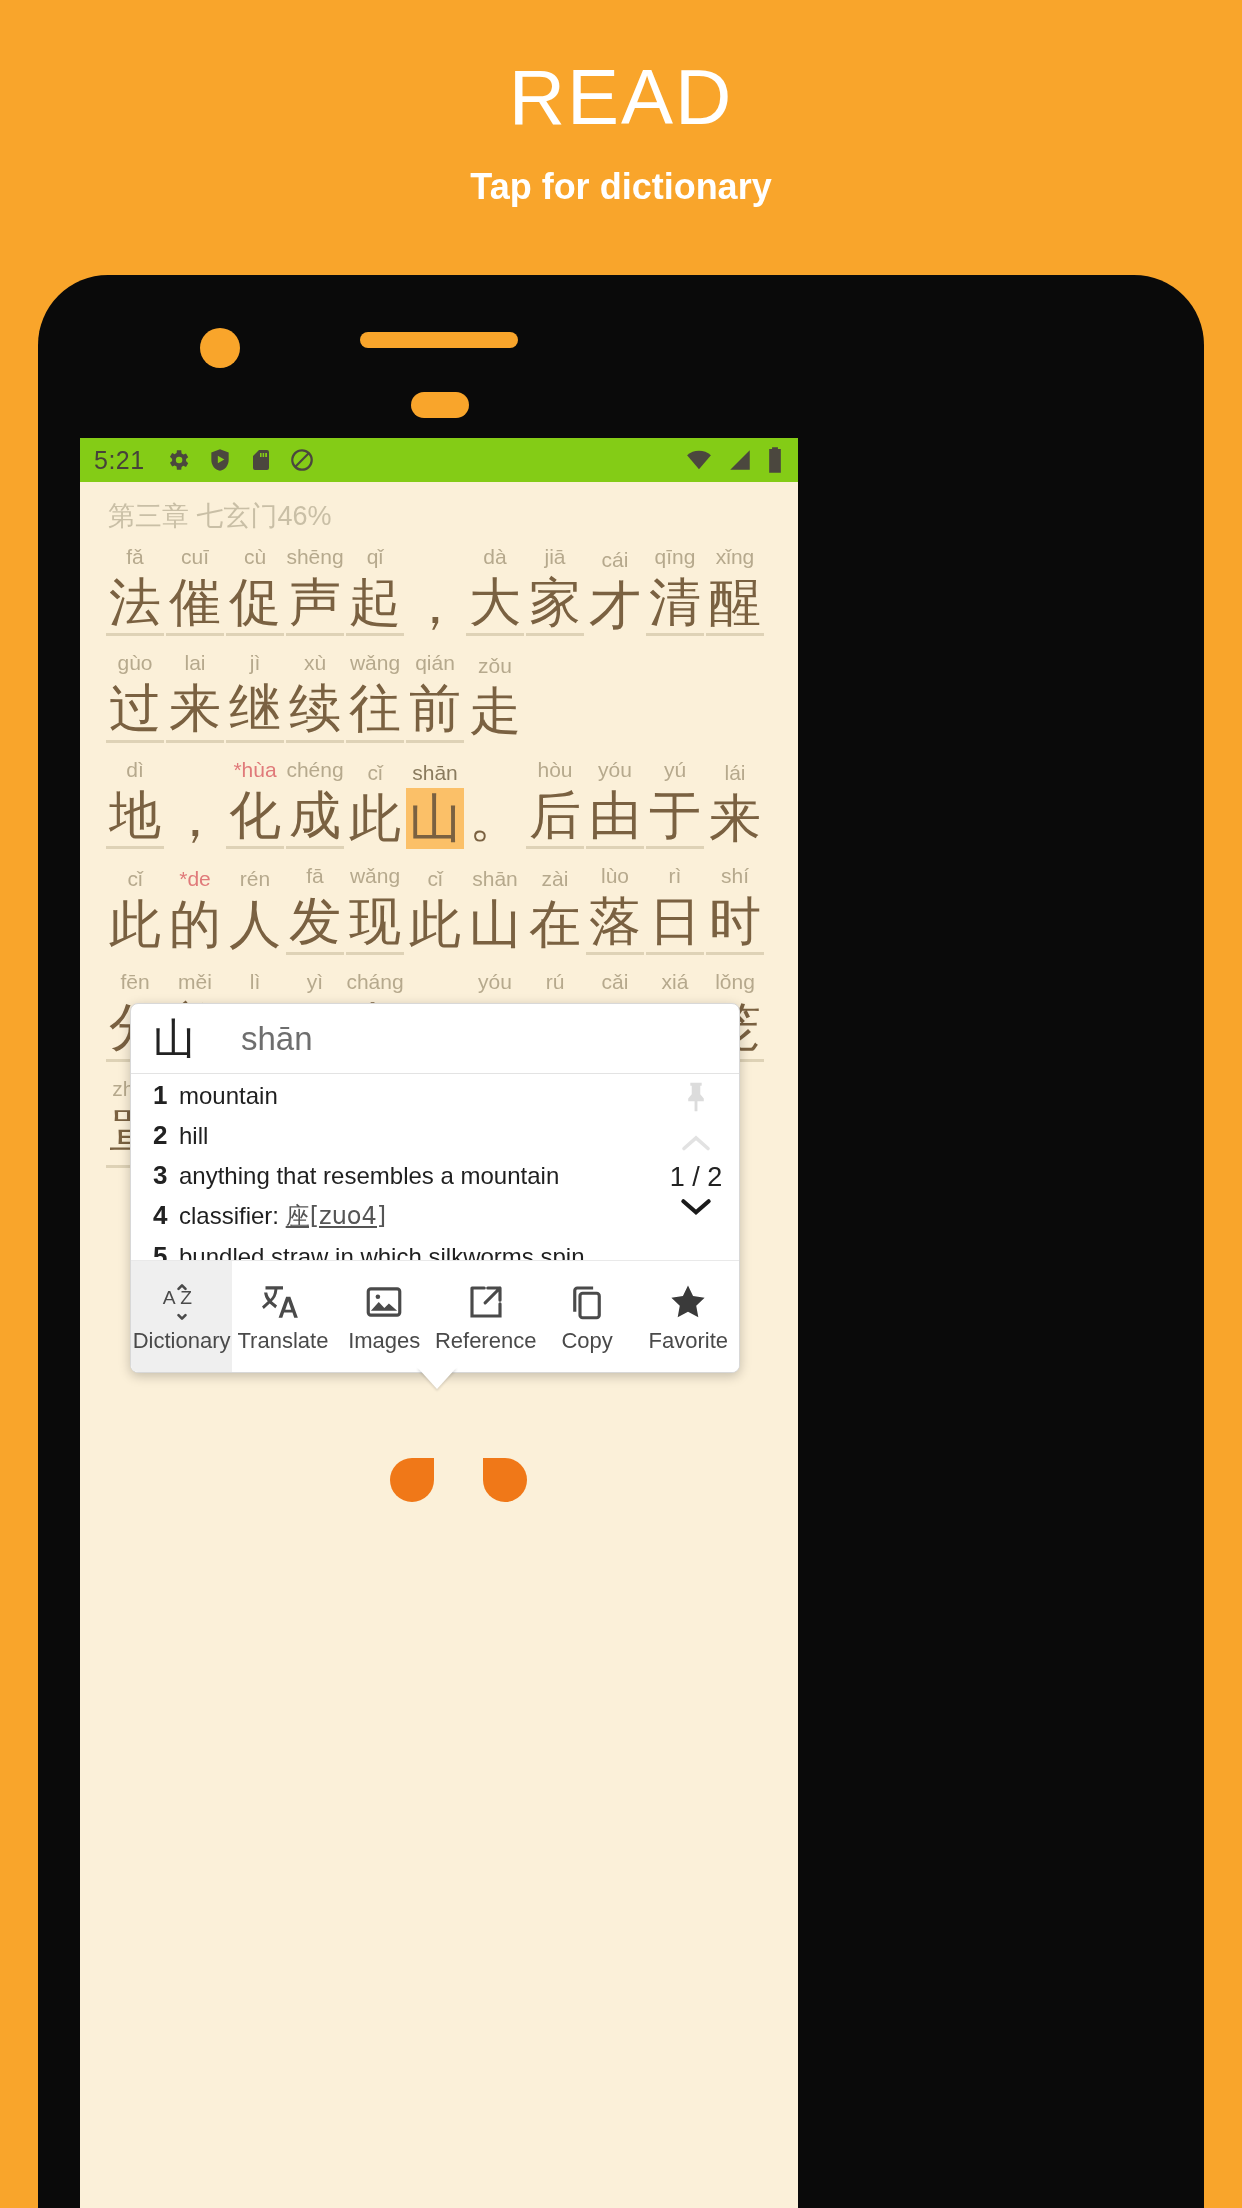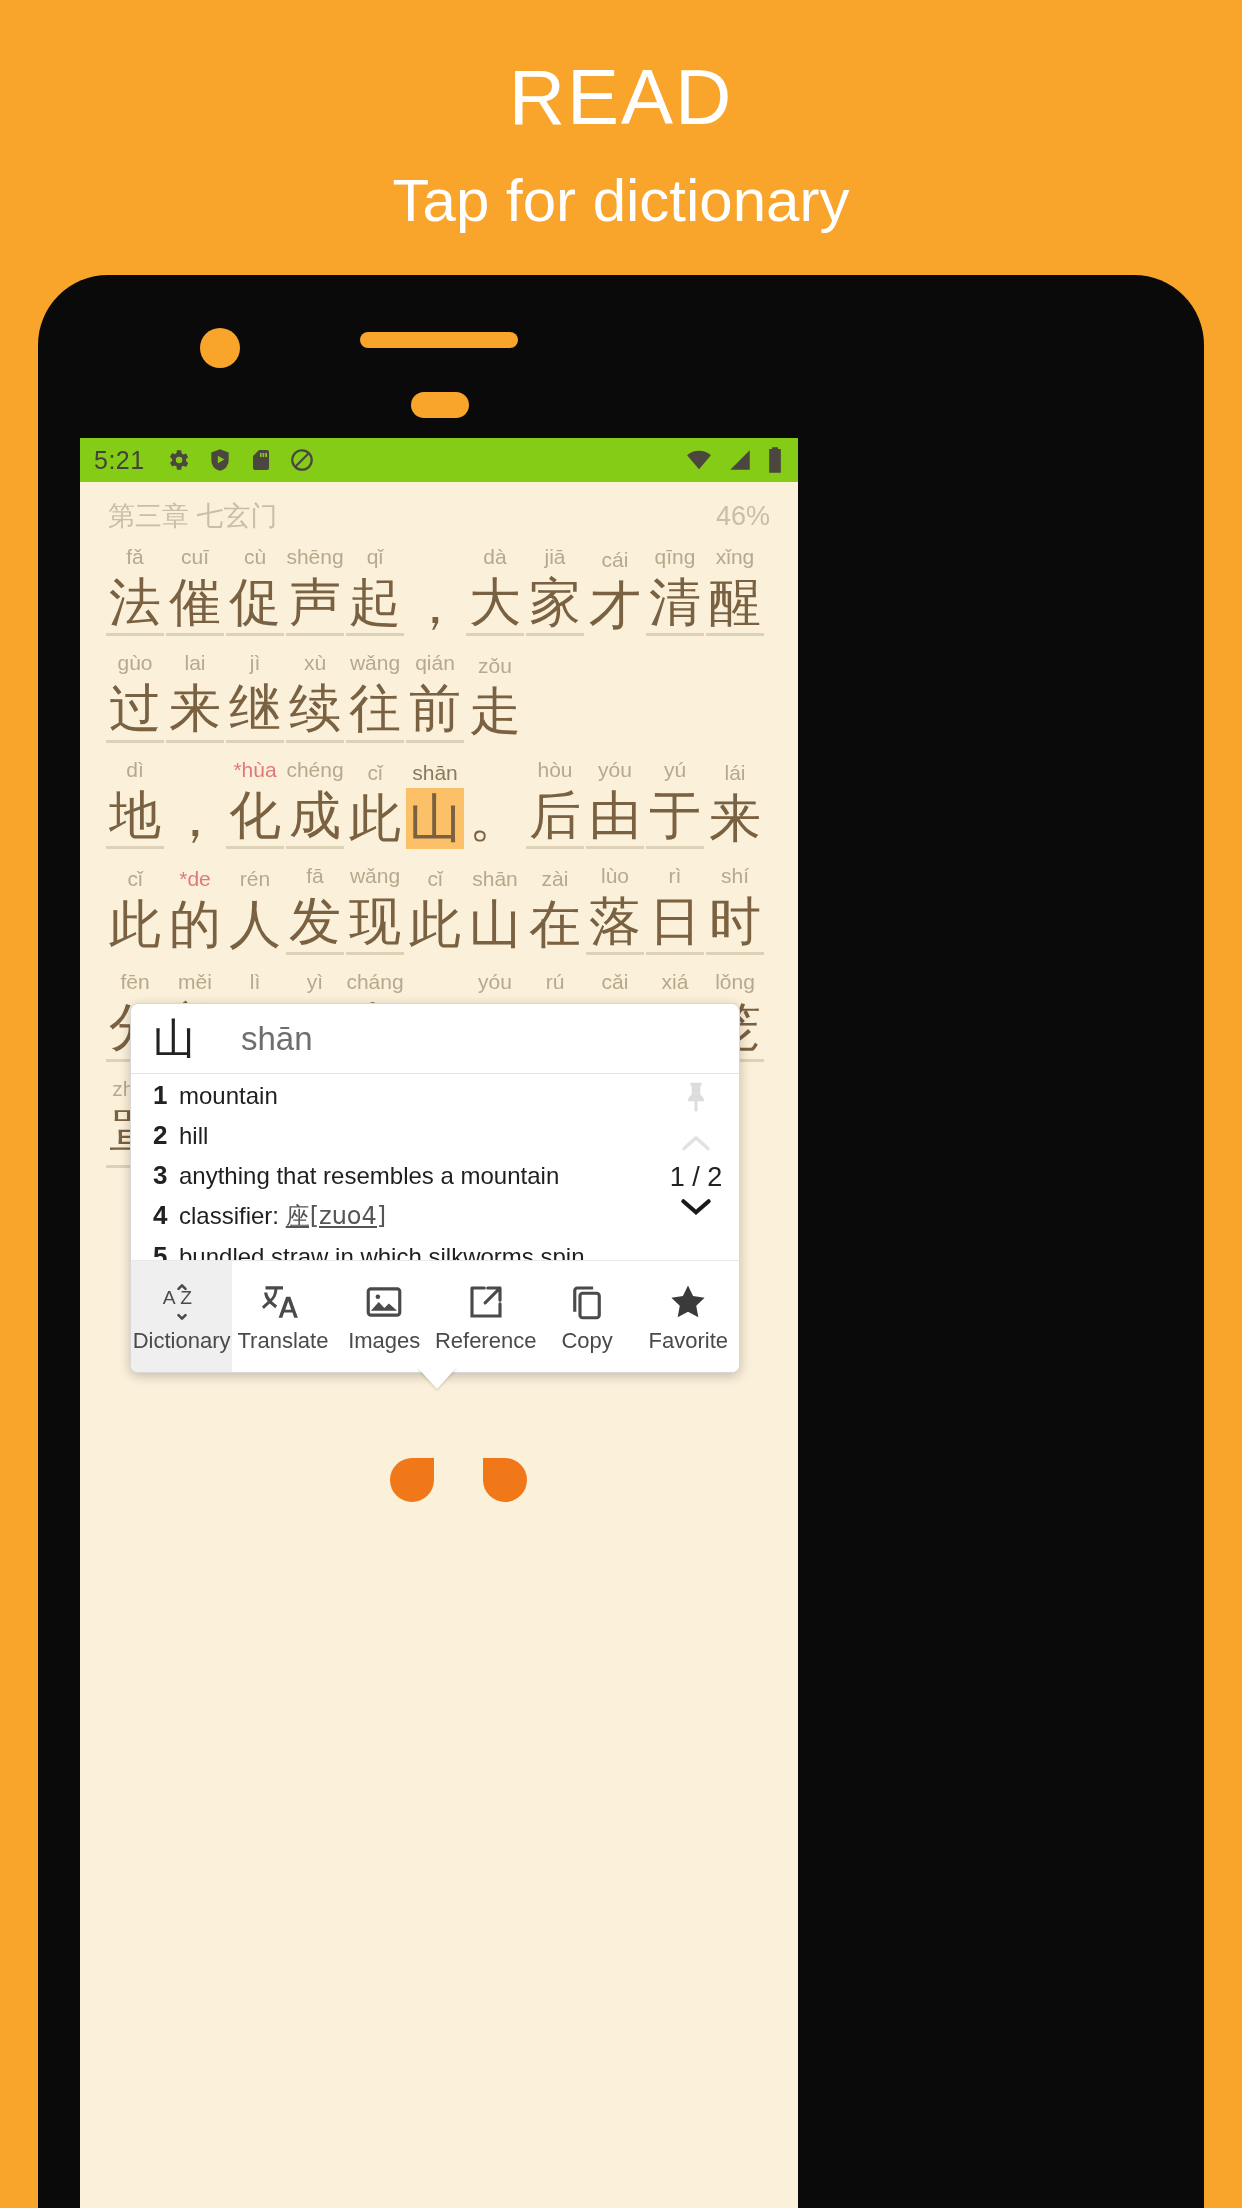--- a/index.html
+++ b/index.html
@@ -14,21 +14,21 @@
   
   .promo {
     position: absolute; top: 0; left: 0; width: 1242px; height: 270px;
     text-align: center; color: #ffffff;
   }
   .promo-title {
     font-size: 78px; font-weight: 400; letter-spacing: 2px;
     line-height: 1; padding-top: 58px; color:#ffffff;
   }
   .promo-sub {
-    font-size: 60px; font-weight: 400; padding-top: 30px; color:#ffffff;
+    font-size: 36px; font-weight: 700; padding-top: 30px; color:#ffffff;
   }
 
   
   .phone {
     position: absolute; left: 38px; top: 275px;
     width: 1166px; height: 1933px;
     background: #0a0a0a;
     border-radius: 70px 70px 0 0;
     overflow: hidden;
   }
@@ -66,21 +66,21 @@
     font-size: 24px;
   }
   .sb-time { font-size: 25px; letter-spacing: .5px; color:#46423a; }
   .sb-icons-left { display: flex; align-items: center; gap: 16px; margin-left: 20px; }
   .sb-spacer { flex: 1; }
   .sb-icons-right { display: flex; align-items: center; gap: 12px; }
   .sb-ic { fill: #4b473e; display:block; }
 
   
   .chapbar {
-    display: flex; align-items: center; justify-content: space-between;
+    display: flex; align-items: center; justify-content: flex-start;
     padding: 16px 28px 6px 28px; color: #C9BFA6; font-size: 27px;
   }
   .chap-pct { color: #C9BFA6; font-size: 27px; }
 
   
   .reader { padding: 4px 26px 0 26px; position: relative; }
   .line { margin-bottom: 14px; }
   .row { display: flex; align-items: flex-end; }
   .ch {
     display: flex; flex-direction: column; align-items: center;

